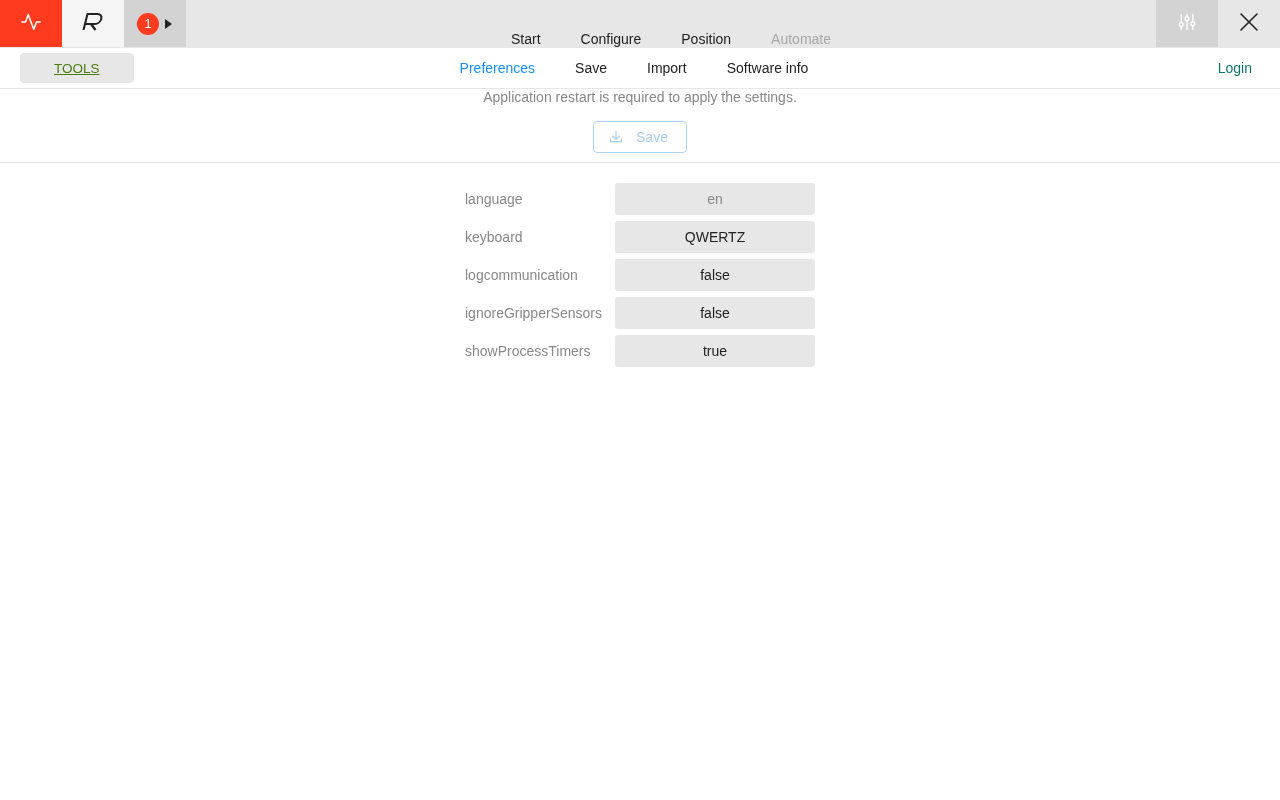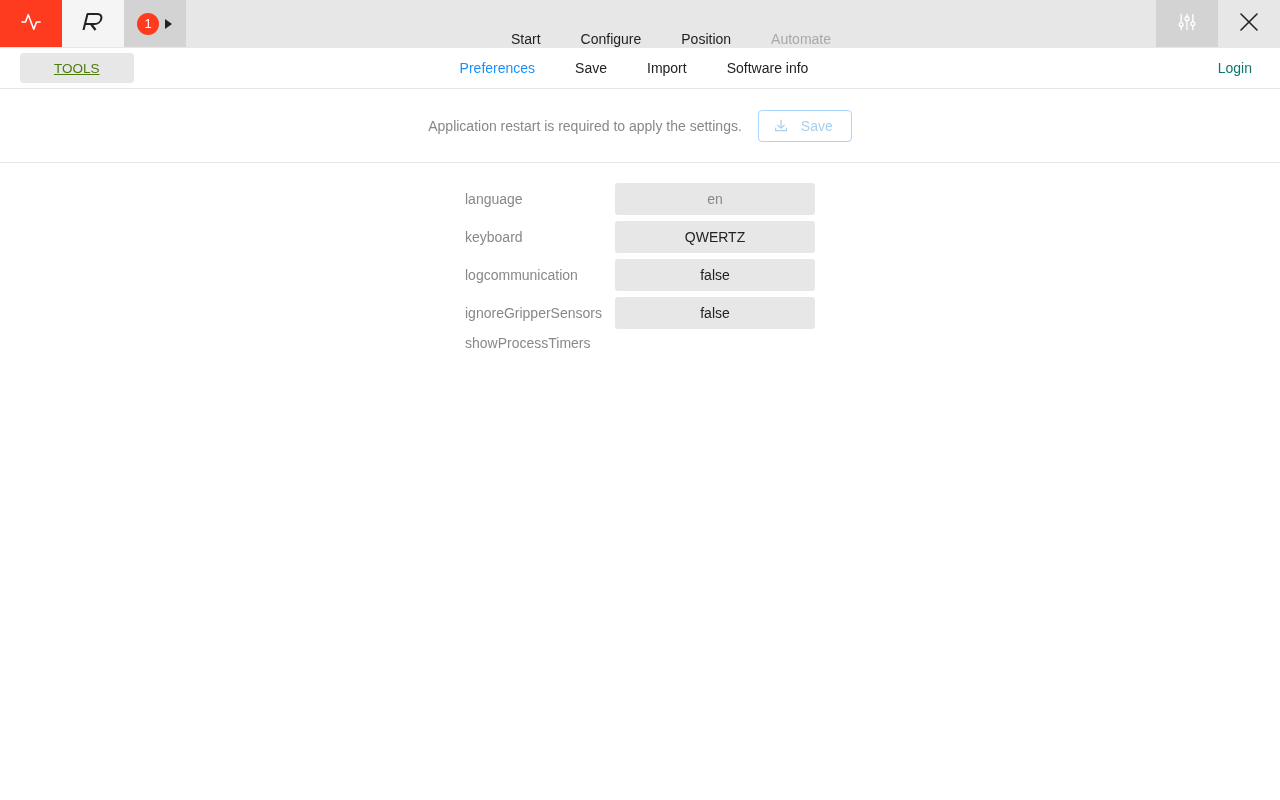--- a/index.html
+++ b/index.html
@@ -105,23 +105,24 @@
     margin-left: auto;
     color: #0f766e;
     cursor: pointer;
   }
 
   
   .save-row {
     height: 74px;
     display: flex;
     align-items: center;
-    justify-content: center;
+    justify-content: flex-start;
     gap: 16px;
     border-bottom: 1px solid #e6e6e6;
+    flex-direction: column;
   }
   .restart-hint { color: #888; font-size: 14px; }
   .save-btn {
     height: 32px;
     padding: 0 18px 0 14px;
     border: 1px solid #a8d6ff;
     border-radius: 4px;
     background: #fff;
     color: #a8cfee;
     display: flex; align-items: center; gap: 12px;
@@ -266,15 +267,16 @@
     <div class="setting-value">false</div>
   </div>
 
   <div class="setting-row">
     <span class="setting-label">ignoreGripperSensors</span>
     <div class="setting-value">false</div>
   </div>
 
   <div class="setting-row">
     <span class="setting-label">showProcessTimers</span>
+    <div class="setting-value">true</div>
   </div>
 
 </div>
 
 </body></html>

